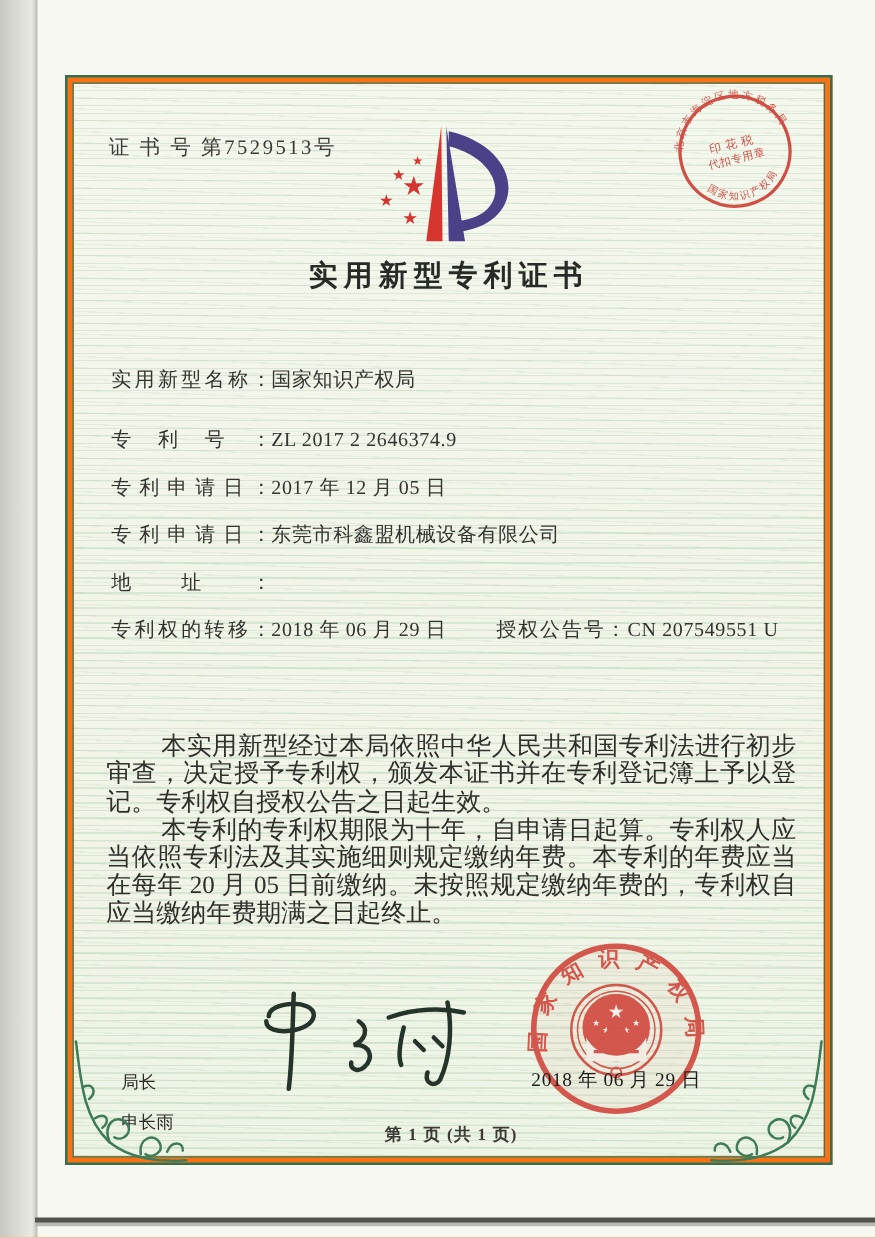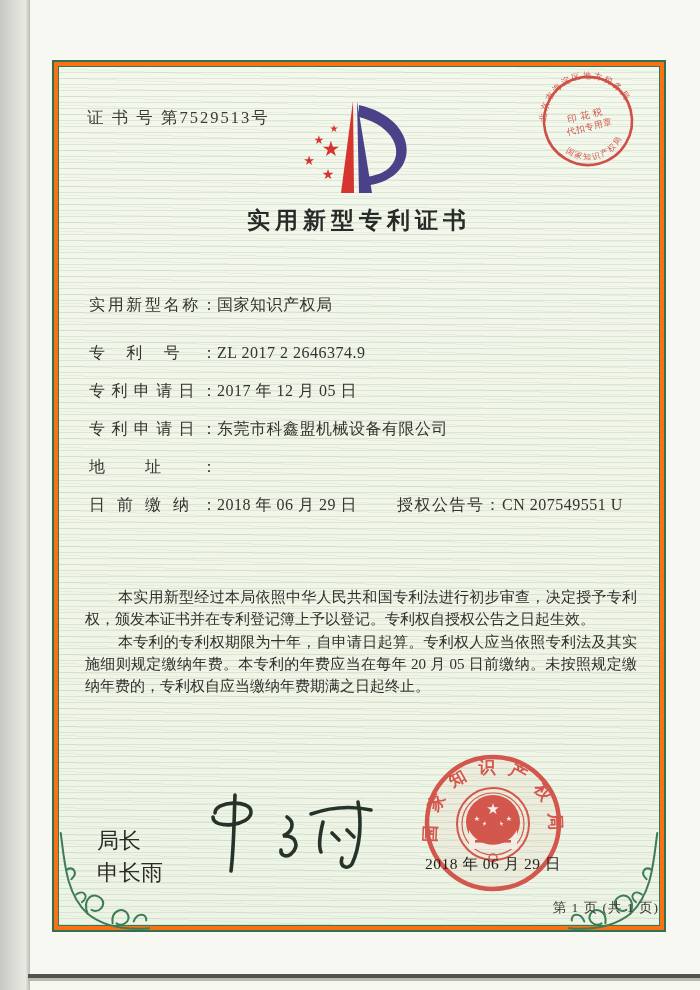--- a/index.html
+++ b/index.html
@@ -32,40 +32,40 @@
   .f-row { display:flex; line-height:20px; margin-bottom:18px; }
   .f-row.first { margin-bottom:28px; }
   .f-label { flex:none; display:inline-block; width:128px; text-align:justify; text-align-last:justify; }
   .f-value { white-space:pre-line; letter-spacing:0.5px; }
   .f-value.addr { line-height:22px; }
   .grant-row { display:flex; margin-top:12px; line-height:20px; }
   .grant-right { margin-left:40px; display:flex; }
   .grant-right .f-label2 { letter-spacing:1.5px; }
 
   .paragraphs { position:absolute; left:26px; right:22px; top:519px;
-    font-size:15px; line-height:22.3px; color:#2f2f2b; text-align:justify; }
+    font-size:20px; line-height:22.3px; color:#2f2f2b; text-align:justify; }
   .paragraphs p { text-indent:2.2em; }
 
-  .officer { position:absolute; left:38px; top:758px; font-family:Liberation Serif, serif;
-    font-size:22px; font-weight:500; color:#2c2c28; line-height:32px; }
+  .officer { position:absolute; left:38px; top:784px; font-family:Liberation Mono, monospace;
+    font-size:14px; font-weight:500; color:#2c2c28; line-height:32px; }
 
   .signature { position:absolute; left:142px; top:722px; }
 
   .seal { position:absolute; left:359px; top:681px; width:150px; height:150px; }
   .seal-date { position:absolute; left:0; top:106px; width:150px; text-align:center;
     font-size:15.5px; color:#1e1e1c; letter-spacing:0.5px; }
 
   .stamp { position:absolute; left:479px; top:4px; width:100px; height:100px; transform:rotate(-14deg); }
 
   .flourish { position:absolute; bottom:-12px; width:96px; height:106px; }
   .fl-left { left:-4px; }
   .fl-right { right:-4px; transform:scaleX(-1); }
 
-  .footer { position:absolute; left:4px; right:0; bottom:8px; text-align:right;
-    font-size:13.5px; color:#3a3a36; letter-spacing:1px; }
+  .footer { position:absolute; left:4px; right:0; bottom:8px; text-align:center;
+    font-size:13.5px; color:#3a3a36; letter-spacing:1px;font-weight:bold; }
 </style>
 </head>
 <body>
 
 <div class="scan">
   <div class="edge-left"></div>
   <div class="edge-bottom"></div>
 
   <div class="frame-outer">
     <div class="frame-inner">
@@ -101,21 +101,21 @@
           <span class="f-value">2017 年 12 月 05 日</span>
         </div>
         <div class="f-row">
           <span class="f-label">专利申请日：</span>
           <span class="f-value">东莞市科鑫盟机械设备有限公司</span>
         </div>
         <div class="f-row">
           <span class="f-label">地址：</span>
         </div>
         <div class="grant-row">
-          <span class="f-label">日前缴纳：</span>
+          <span class="f-label">专利权的转移：</span>
           <span class="f-value">2018 年 06 月 29 日</span>
           <span class="grant-right">
             <span class="f-label2">授权公告号：</span>
             <span class="f-value">CN 207549551 U</span>
           </span>
         </div>
       </div>
 
       <div class="paragraphs">
         <p>本实用新型经过本局依照中华人民共和国专利法进行初步审查，决定授予专利权，颁发本证书并在专利登记簿上予以登记。专利权自授权公告之日起生效。</p>

